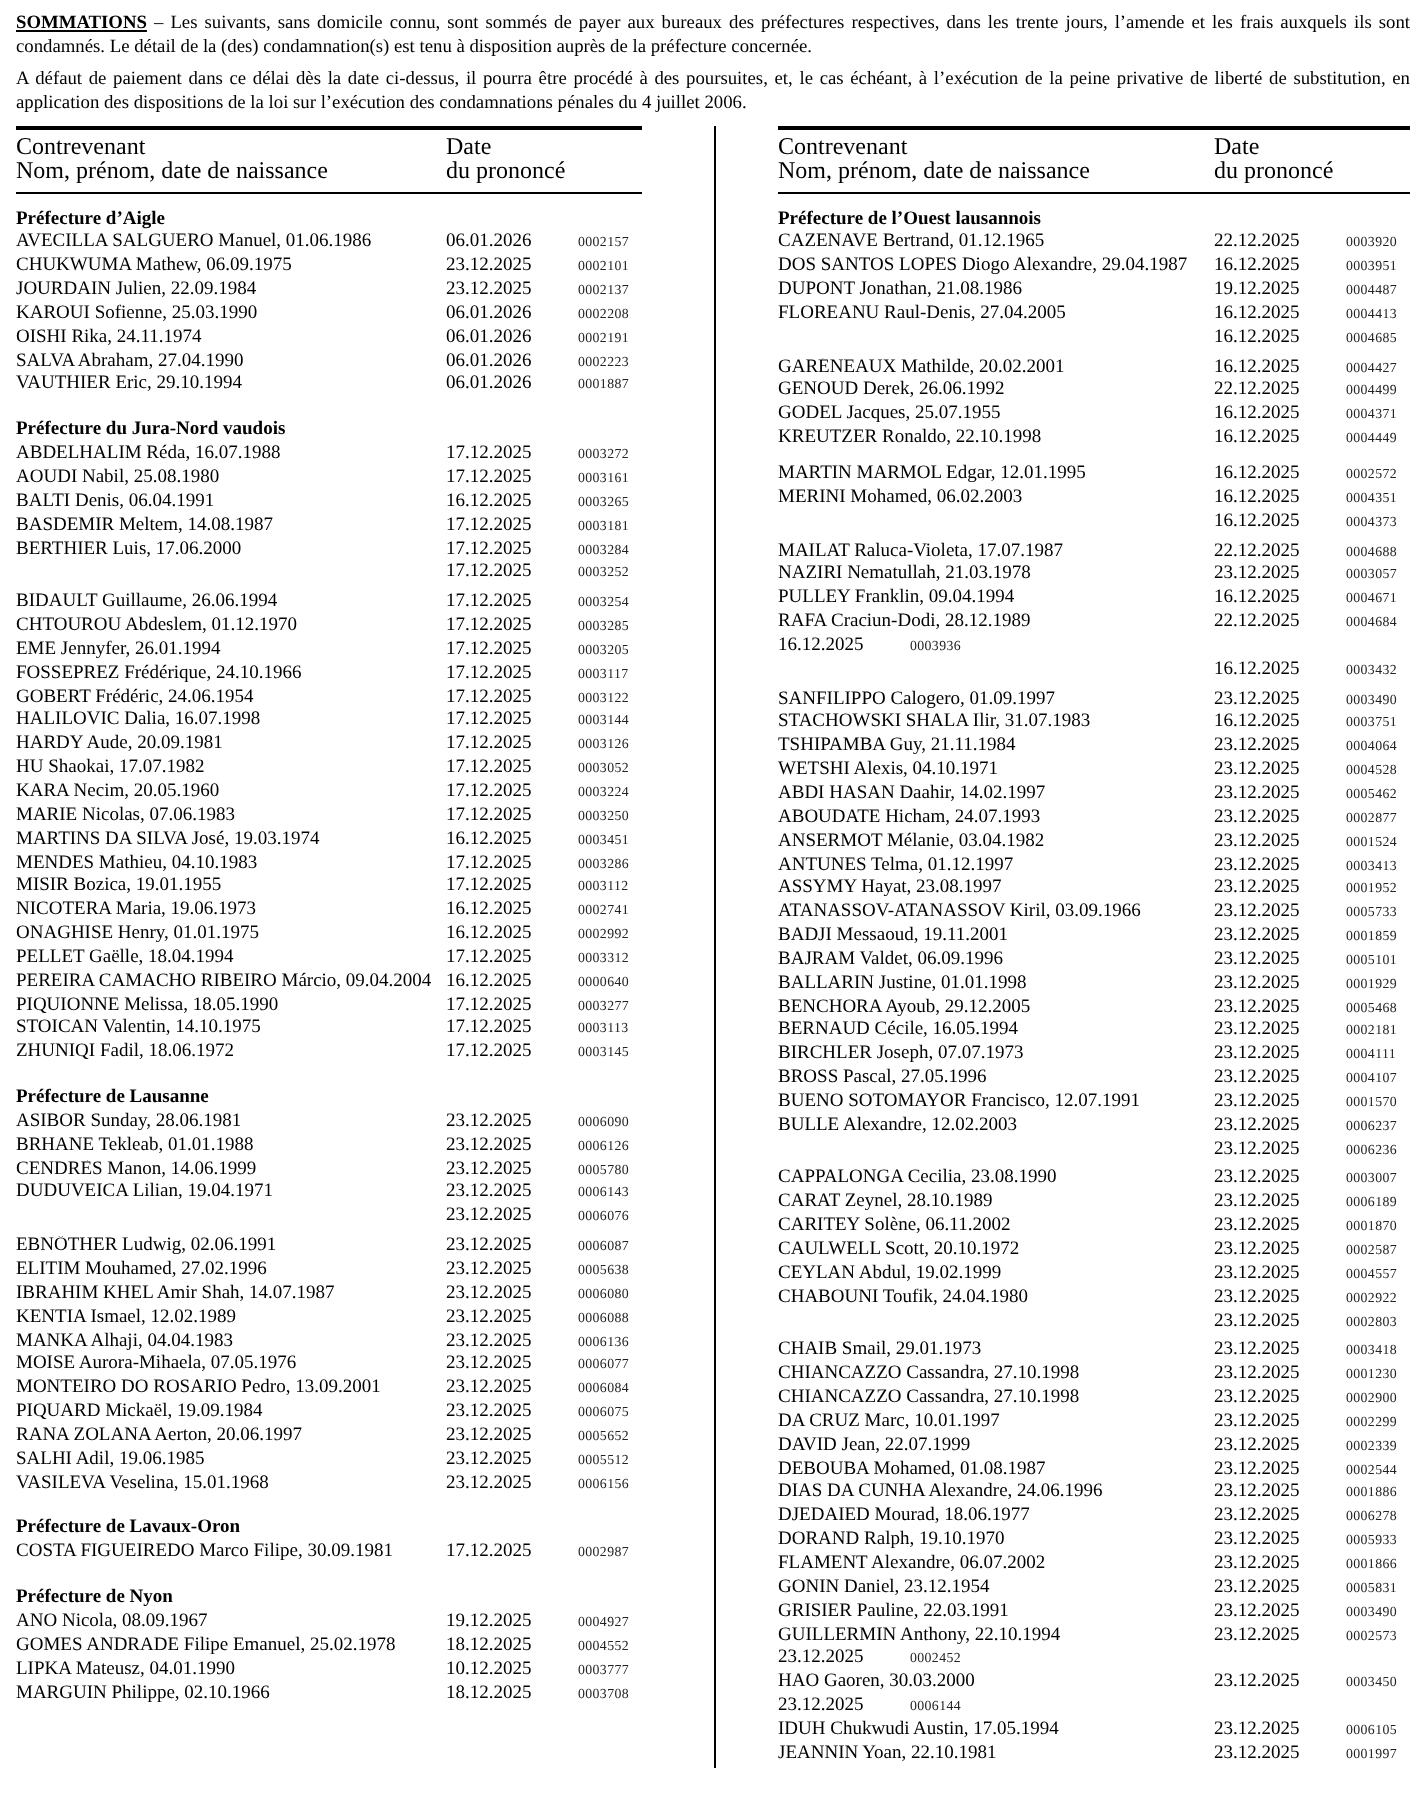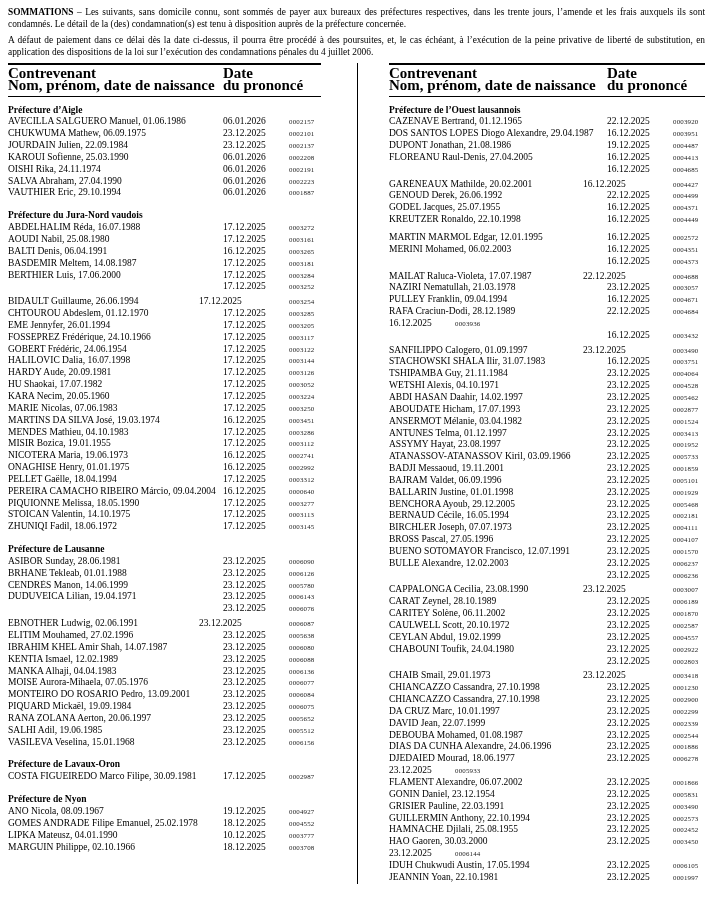--- a/index.html
+++ b/index.html
@@ -3,36 +3,36 @@
 <meta charset="utf-8">
 <style>
   html,body { margin:0; padding:0; }
   body {
     width:713px; height:907px; box-sizing:border-box;
     padding:7px 8px 0 8px;
     background:#ffffff; color:#000;
     font-family:"Liberation Serif","DejaVu Serif",serif;
   }
   .intro p { margin:0 0 5px 0; font-size:9.4px; line-height:11.6px; text-align:justify; }
-  .intro b { font-weight:bold; }
+  .intro b { font-weight:bold;text-decoration:underline; }
   .cols { display:flex; margin-top:5px; align-items:stretch; }
   .col { box-sizing:border-box; }
   .col-left  { width:350px; border-right:1px solid #000; padding-right:36px; }
   .col-right { flex:1; padding-left:31px; }
   .colhead {
     border-top:2px solid #000; border-bottom:1.5px solid #000;
     padding:3px 0 4px 0; margin-bottom:2px;
-    display:flex; font-weight:bold; font-size:15px; line-height:11.6px;
+    display:flex; font-weight:normal; font-size:12px; line-height:11.6px;
   }
   .colhead .h-left { flex:1; }
   .colhead .h-right { width:98px; }
   .section-title { font-weight:bold; font-size:9.5px; line-height:11.85px; margin-top:11px; white-space:nowrap; }
   .section:first-child .section-title { margin-top:8px; }
   .row { display:flex; font-size:9.5px; line-height:11.85px; }
-  .row.gap-small { margin-top:3px;gap:24px; }
+  .row.gap-small { margin-top:3px; }
   .row.gap-large { margin-top:6px; }
   .row .name { flex:1; white-space:nowrap; overflow:hidden; }
   .row .date { width:60px; white-space:nowrap; }
   .row .ref  { width:32px; margin-left:6px; font-size:6.9px; line-height:11.85px; color:#222; letter-spacing:0.2px; white-space:nowrap; }
 </style>
 </head>
 <body>
 
 <div class="intro">
   <p><b>SOMMATIONS</b><span> – Les suivants, sans domicile connu, sont sommés de payer aux bureaux des préfectures respectives, dans les trente jours, l’amende et les frais auxquels ils sont condamnés. Le détail de la (des) condamnation(s) est tenu à disposition auprès de la préfecture concernée.</span></p>
@@ -462,21 +462,21 @@
             <span class="name">WETSHI Alexis, 04.10.1971</span>
             <span class="date">23.12.2025</span>
             <span class="ref">0004528</span>
           </div>
           <div class="row">
             <span class="name">ABDI HASAN Daahir, 14.02.1997</span>
             <span class="date">23.12.2025</span>
             <span class="ref">0005462</span>
           </div>
           <div class="row">
-            <span class="name">ABOUDATE Hicham, 17.07.1993</span>
+            <span class="name">ABOUDATE Hicham, 24.07.1993</span>
             <span class="date">23.12.2025</span>
             <span class="ref">0002877</span>
           </div>
           <div class="row">
             <span class="name">ANSERMOT Mélanie, 03.04.1982</span>
             <span class="date">23.12.2025</span>
             <span class="ref">0001524</span>
           </div>
           <div class="row">
             <span class="name">ANTUNES Telma, 01.12.1997</span>
@@ -612,20 +612,21 @@
             <span class="name">DIAS DA CUNHA Alexandre, 24.06.1996</span>
             <span class="date">23.12.2025</span>
             <span class="ref">0001886</span>
           </div>
           <div class="row">
             <span class="name">DJEDAIED Mourad, 18.06.1977</span>
             <span class="date">23.12.2025</span>
             <span class="ref">0006278</span>
           </div>
           <div class="row">
+            <span class="name">DORAND Ralph, 19.10.1970</span>
             <span class="date">23.12.2025</span>
             <span class="ref">0005933</span>
           </div>
           <div class="row">
             <span class="name">FLAMENT Alexandre, 06.07.2002</span>
             <span class="date">23.12.2025</span>
             <span class="ref">0001866</span>
           </div>
           <div class="row">
             <span class="name">GONIN Daniel, 23.12.1954</span>
@@ -636,21 +637,20 @@
             <span class="name">GRISIER Pauline, 22.03.1991</span>
             <span class="date">23.12.2025</span>
             <span class="ref">0003490</span>
           </div>
           <div class="row">
             <span class="name">GUILLERMIN Anthony, 22.10.1994</span>
             <span class="date">23.12.2025</span>
             <span class="ref">0002573</span>
           </div>
           <div class="row">
-            <span class="name">HAMNACHE Djilali, 25.08.1955</span>
             <span class="date">23.12.2025</span>
             <span class="ref">0002452</span>
           </div>
           <div class="row">
             <span class="name">HAO Gaoren, 30.03.2000</span>
             <span class="date">23.12.2025</span>
             <span class="ref">0003450</span>
           </div>
           <div class="row">
             <span class="date">23.12.2025</span>

